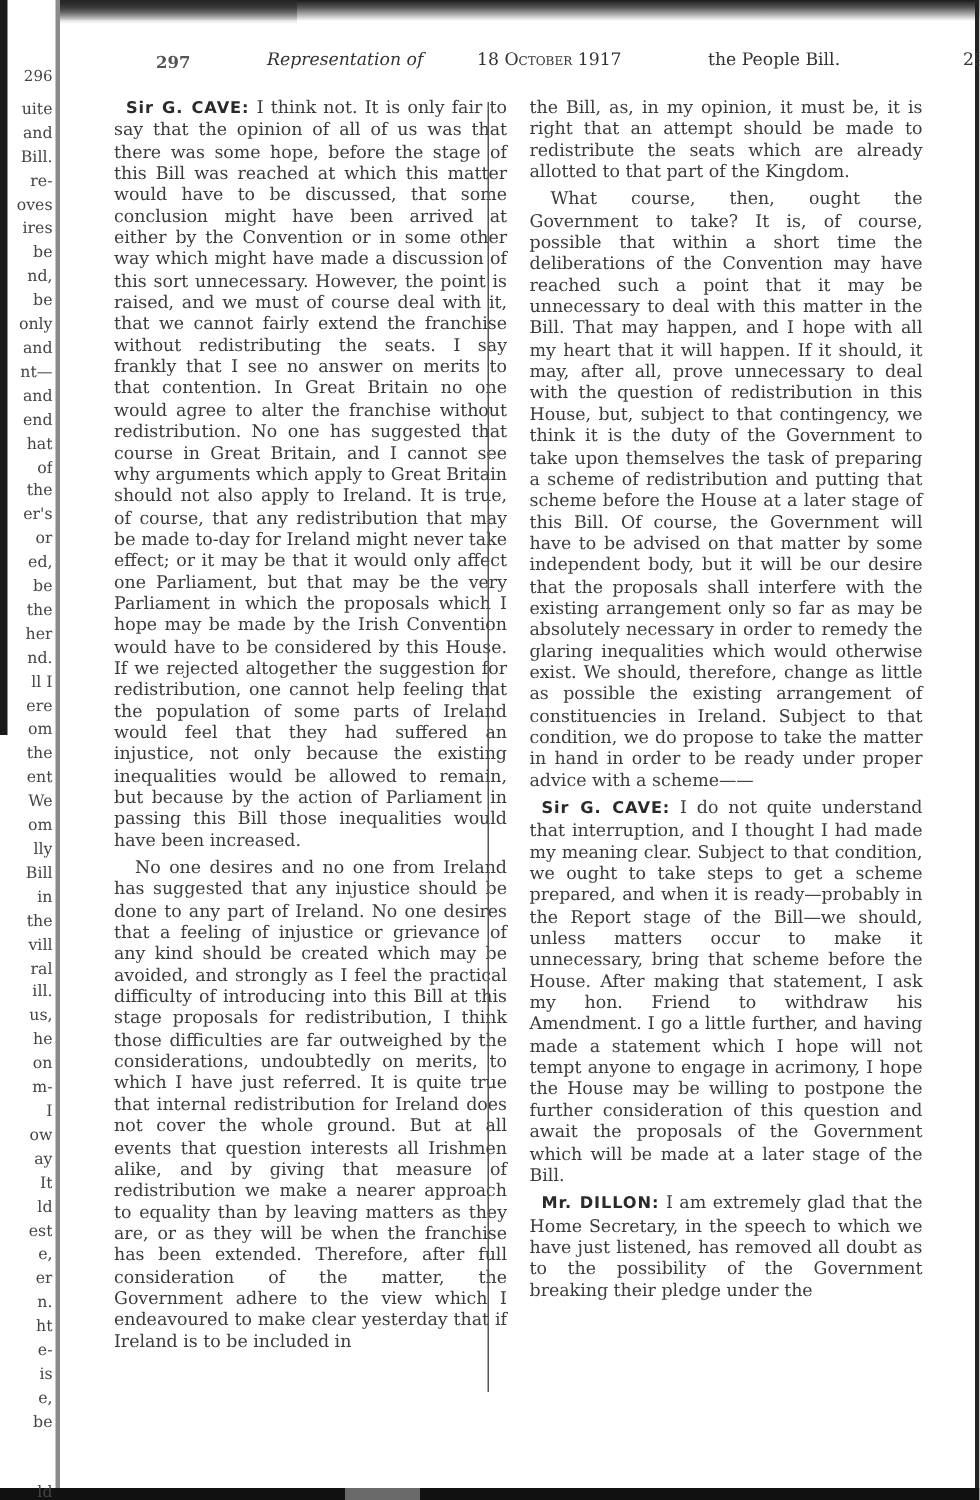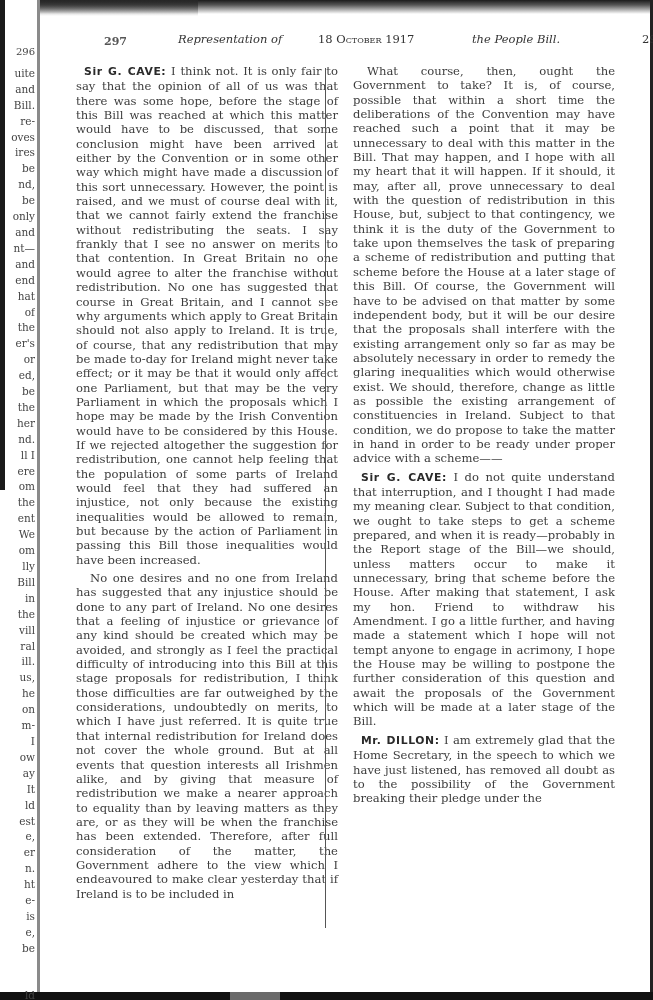--- a/index.html
+++ b/index.html
@@ -45,21 +45,21 @@
 
   
   .header {
     position: absolute; top: 32px; left: 54px; width: 582px; height: 16px;
     font-size: 11.5px; color: #333; margin-left: 48px;
   }
   .header .h-item { position: absolute; top: 0; white-space: nowrap; }
   .header .pnum-left { left: 2px; font-weight: bold; font-size: 11px; top: 3px; color: #555; }
   .header .title-left { left: 76px; font-style: italic; }
   .header .date { left: 216px; font-variant: small-caps; }
-  .header .title-right { left: 370px; font-style: italic; }
+  .header .title-right { left: 370px; }
   .header .pnum-right { left: 540px; text-align: right; }
 
   
   .col {
     position: absolute; top: 64px; width: 262px;
     font-size: 11.6px; line-height: 14.35px; text-align: justify;
     color: #3c3c3c;
     margin-left: 20px;
   }
   .col-left { left: 56px; }
@@ -157,16 +157,17 @@
   <span class="h-item title-right">the People Bill.</span>
   <span class="h-item pnum-right">298</span>
 </div>
 
 <div class="col col-left" id="col-left">
     <p class="speech"><span class="spk">Sir G. CAVE:</span> <span>I think not. It is only fair to say that the opinion of all of us was that there was some hope, before the stage of this Bill was reached at which this matter would have to be discussed, that some conclusion might have been arrived at either by the Convention or in some other way which might have made a discussion of this sort unnecessary. However, the point is raised, and we must of course deal with it, that we cannot fairly extend the franchise without redistributing the seats. I say frankly that I see no answer on merits to that contention. In Great Britain no one would agree to alter the franchise without redistribution. No one has suggested that course in Great Britain, and I cannot see why arguments which apply to Great Britain should not also apply to Ireland. It is true, of course, that any redistribution that may be made to-day for Ireland might never take effect; or it may be that it would only affect one Parliament, but that may be the very Parliament in which the proposals which I hope may be made by the Irish Convention would have to be considered by this House. If we rejected altogether the suggestion for redistribution, one cannot help feeling that the population of some parts of Ireland would feel that they had suffered an injustice, not only because the existing inequalities would be allowed to remain, but because by the action of Parliament in passing this Bill those inequalities would have been increased.</span></p>
     <p><span>No one desires and no one from Ireland has suggested that any injustice should be done to any part of Ireland. No one desires that a feeling of injustice or grievance of any kind should be created which may be avoided, and strongly as I feel the practical difficulty of introducing into this Bill at this stage proposals for redistribution, I think those difficulties are far outweighed by the considerations, undoubtedly on merits, to which I have just referred. It is quite true that internal redistribution for Ireland does not cover the whole ground. But at all events that question interests all Irishmen alike, and by giving that measure of redistribution we make a nearer approach to equality than by leaving matters as they are, or as they will be when the franchise has been extended. Therefore, after full consideration of the matter, the Government adhere to the view which I endeavoured to make clear yesterday that if Ireland is to be included in</span></p>
   </div>
 <div class="col-divider"></div>
 <div class="col col-right" id="col-right">
+    <p style="text-indent: 0px;"><span>the Bill, as, in my opinion, it must be, it is right that an attempt should be made to redistribute the seats which are already allotted to that part of the Kingdom.</span></p>
     <p><span>What course, then, ought the Government to take? It is, of course, possible that within a short time the deliberations of the Convention may have reached such a point that it may be unnecessary to deal with this matter in the Bill. That may happen, and I hope with all my heart that it will happen. If it should, it may, after all, prove unnecessary to deal with the question of redistribution in this House, but, subject to that contingency, we think it is the duty of the Government to take upon themselves the task of preparing a scheme of redistribution and putting that scheme before the House at a later stage of this Bill. Of course, the Government will have to be advised on that matter by some independent body, but it will be our desire that the proposals shall interfere with the existing arrangement only so far as may be absolutely necessary in order to remedy the glaring inequalities which would otherwise exist. We should, therefore, change as little as possible the existing arrangement of constituencies in Ireland. Subject to that condition, we do propose to take the matter in hand in order to be ready under proper advice with a scheme——</span></p>
     <p class="speech"><span class="spk">Sir G. CAVE:</span> <span>I do not quite understand that interruption, and I thought I had made my meaning clear. Subject to that condition, we ought to take steps to get a scheme prepared, and when it is ready—probably in the Report stage of the Bill—we should, unless matters occur to make it unnecessary, bring that scheme before the House. After making that statement, I ask my hon. Friend to withdraw his Amendment. I go a little further, and having made a statement which I hope will not tempt anyone to engage in acrimony, I hope the House may be willing to postpone the further consideration of this question and await the proposals of the Government which will be made at a later stage of the Bill.</span></p>
     <p class="speech"><span class="spk">Mr. DILLON:</span> <span>I am extremely glad that the Home Secretary, in the speech to which we have just listened, has removed all doubt as to the possibility of the Government breaking their pledge under the</span></p>
   </div>
 
 </body></html>

